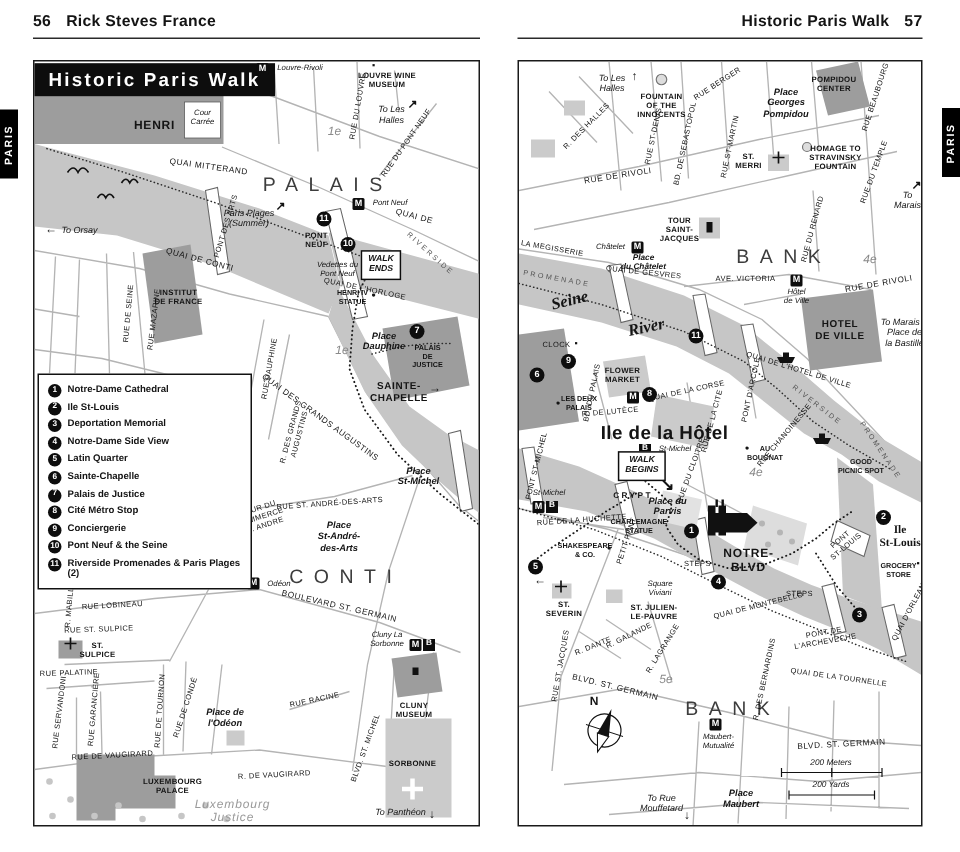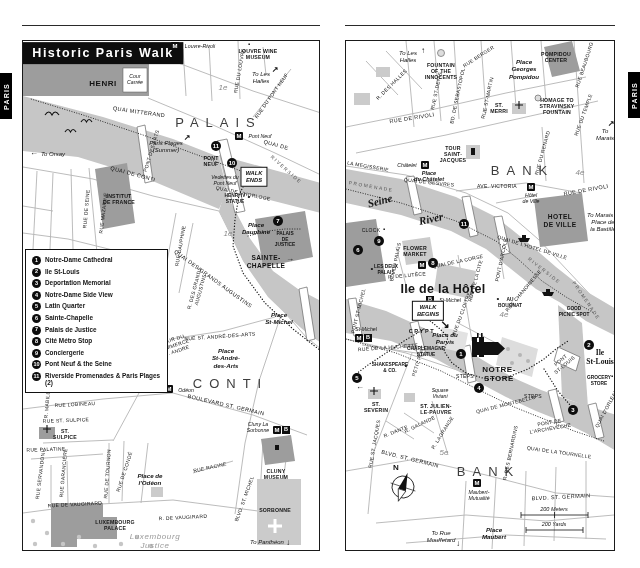--- a/index.html
+++ b/index.html
@@ -84,20 +84,26 @@
           padding:6px 4px 5px 6px;display:flex;flex-direction:column;gap:2.6px;z-index:5;}
   .legend-row{display:flex;align-items:flex-start;gap:4px;}
   .legend .lnum{flex:0 0 auto;width:9px;height:9px;font-size:5.5px;margin-top:0;}
   .legend .ltxt{font-size:6.4px;font-weight:600;line-height:1.15;color:var(--ink);}
 </style>
 </head>
 <body>
 
 <div class="page">
 
+  <div class="hdr hdr-left">
+    <span>56</span><span class="gap"></span><span>Rick Steves France</span>
+  </div>
+  <div class="hdr hdr-right">
+    <span>Historic Paris Walk</span><span class="gap"></span><span>57</span>
+  </div>
   <div class="rule rule-left"></div>
   <div class="rule rule-right"></div>
 
   <div class="tab tab-left">
     <span>PARIS</span>
   </div>
   <div class="tab tab-right">
     <span>PARIS</span>
   </div>
 
@@ -505,21 +511,21 @@
         <div class="lb street-sm" style="left: 262px; top: 366px; --r: -62deg;">QUAI D'ORLEANS</div>
         <div class="lb street-sm" style="left: 217px; top: 322px; --r: -40deg;">PONT
 ST-LOUIS</div>
         <div class="lb num" style="left: 227px; top: 369px;">3</div>
         <div class="lb street-sm" style="left: 204px; top: 385px; --r: -10deg;">PONT DE
 L'ARCHEVECHE</div>
         <div class="lb street-sm" style="left: 187px; top: 356px;">STEPS</div>
         <div class="lb street-sm" style="left: 119px; top: 336px;">STEPS</div>
         <div class="lb num" style="left: 133px; top: 347px;">4</div>
         <div class="lb poi-lg" style="left: 153px; top: 333px;">NOTRE-
-STORE</div>
+BLVD</div>
         <div class="lb num" style="left: 115px; top: 313px;">1</div>
         <div class="lb poi-t" style="left: 80px; top: 311px;">CHARLEMAGNE
 STATUE</div>
         <div class="lb poi-t" style="left: 44px; top: 327px;">SHAKESPEARE
 &amp; CO.</div>
         <div class="lb dot" style="left: 60px; top: 325px;">•</div>
         <div class="lb num" style="left: 11px; top: 337px;">5</div>
         <div class="lb arrow" style="left: 14px; top: 346px;">←</div>
         <div class="lb it-sm" style="left: 20px; top: 288px;">St-Michel</div>
         <div class="lb metro" style="left: 13px; top: 297px;">M</div>

